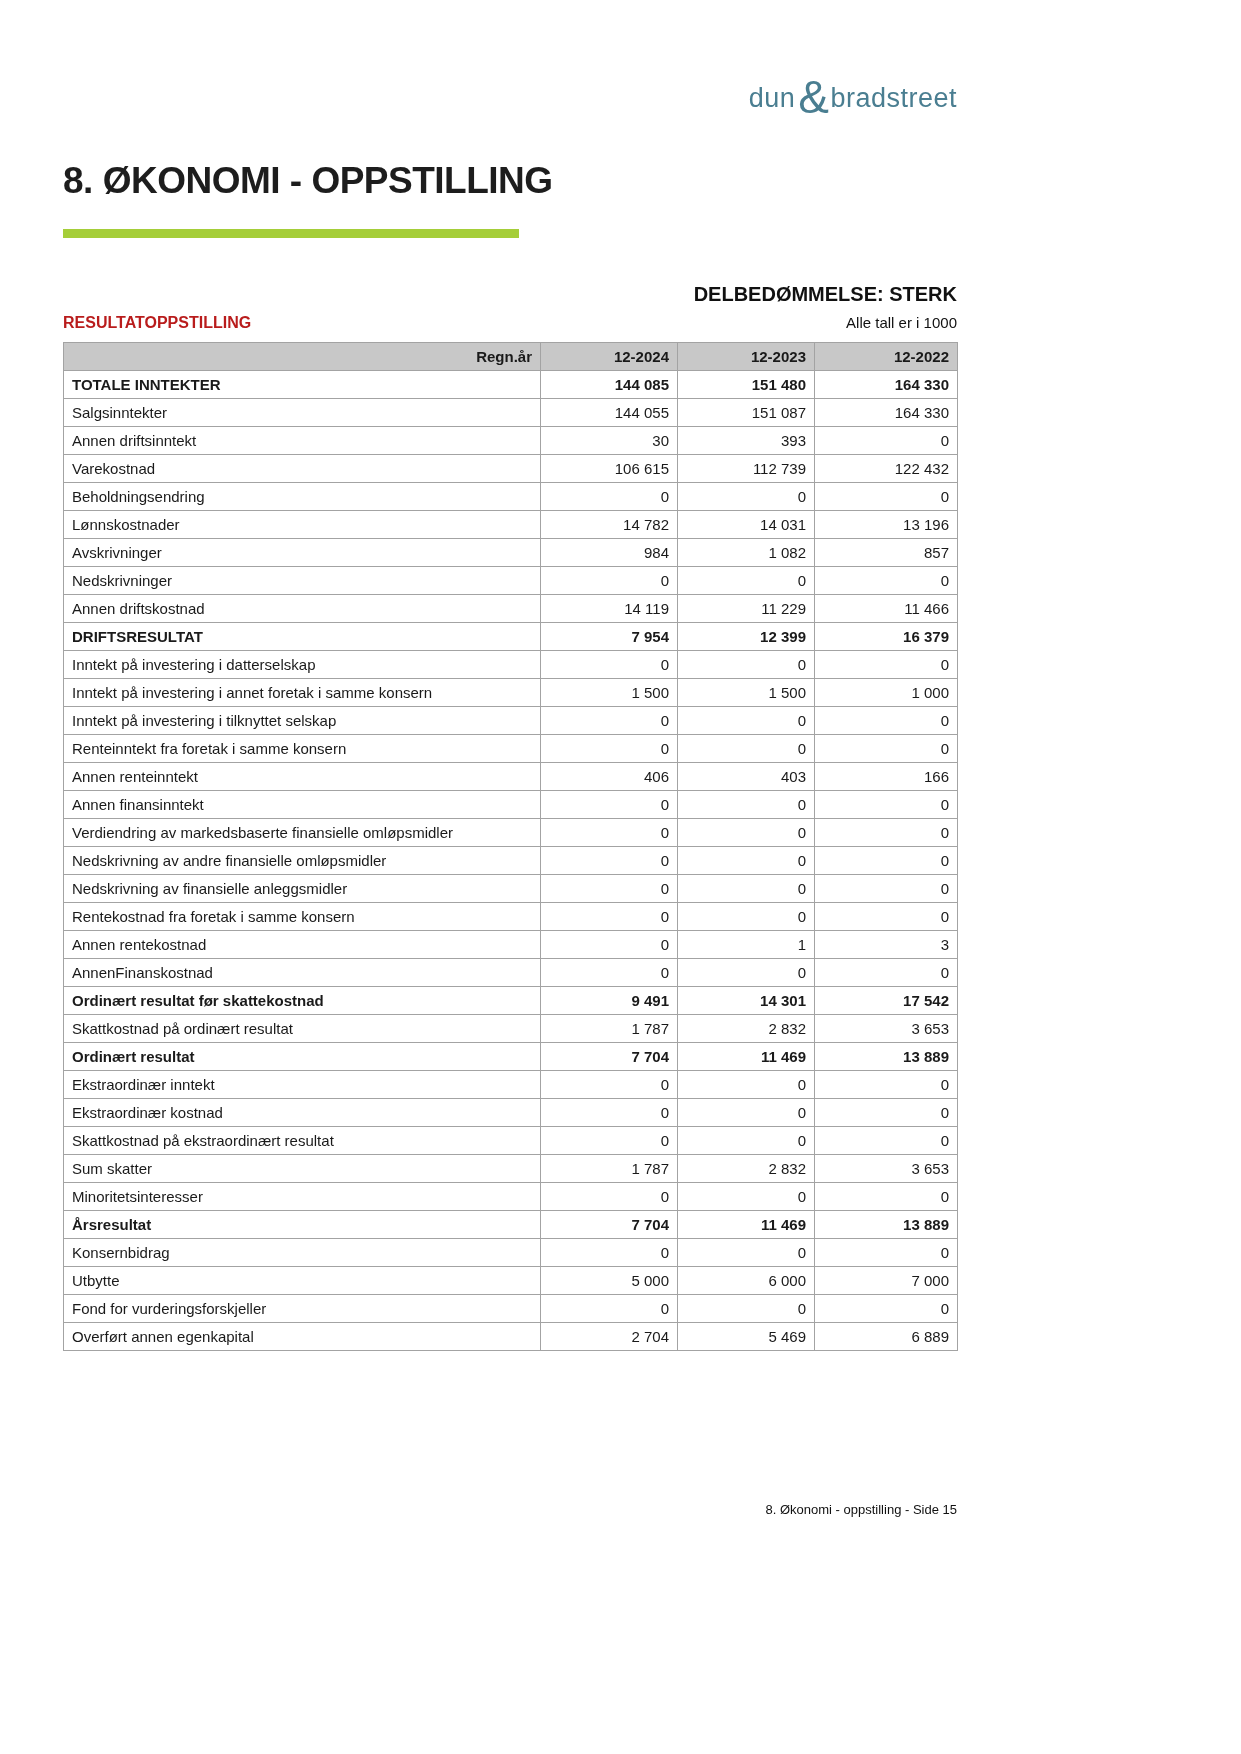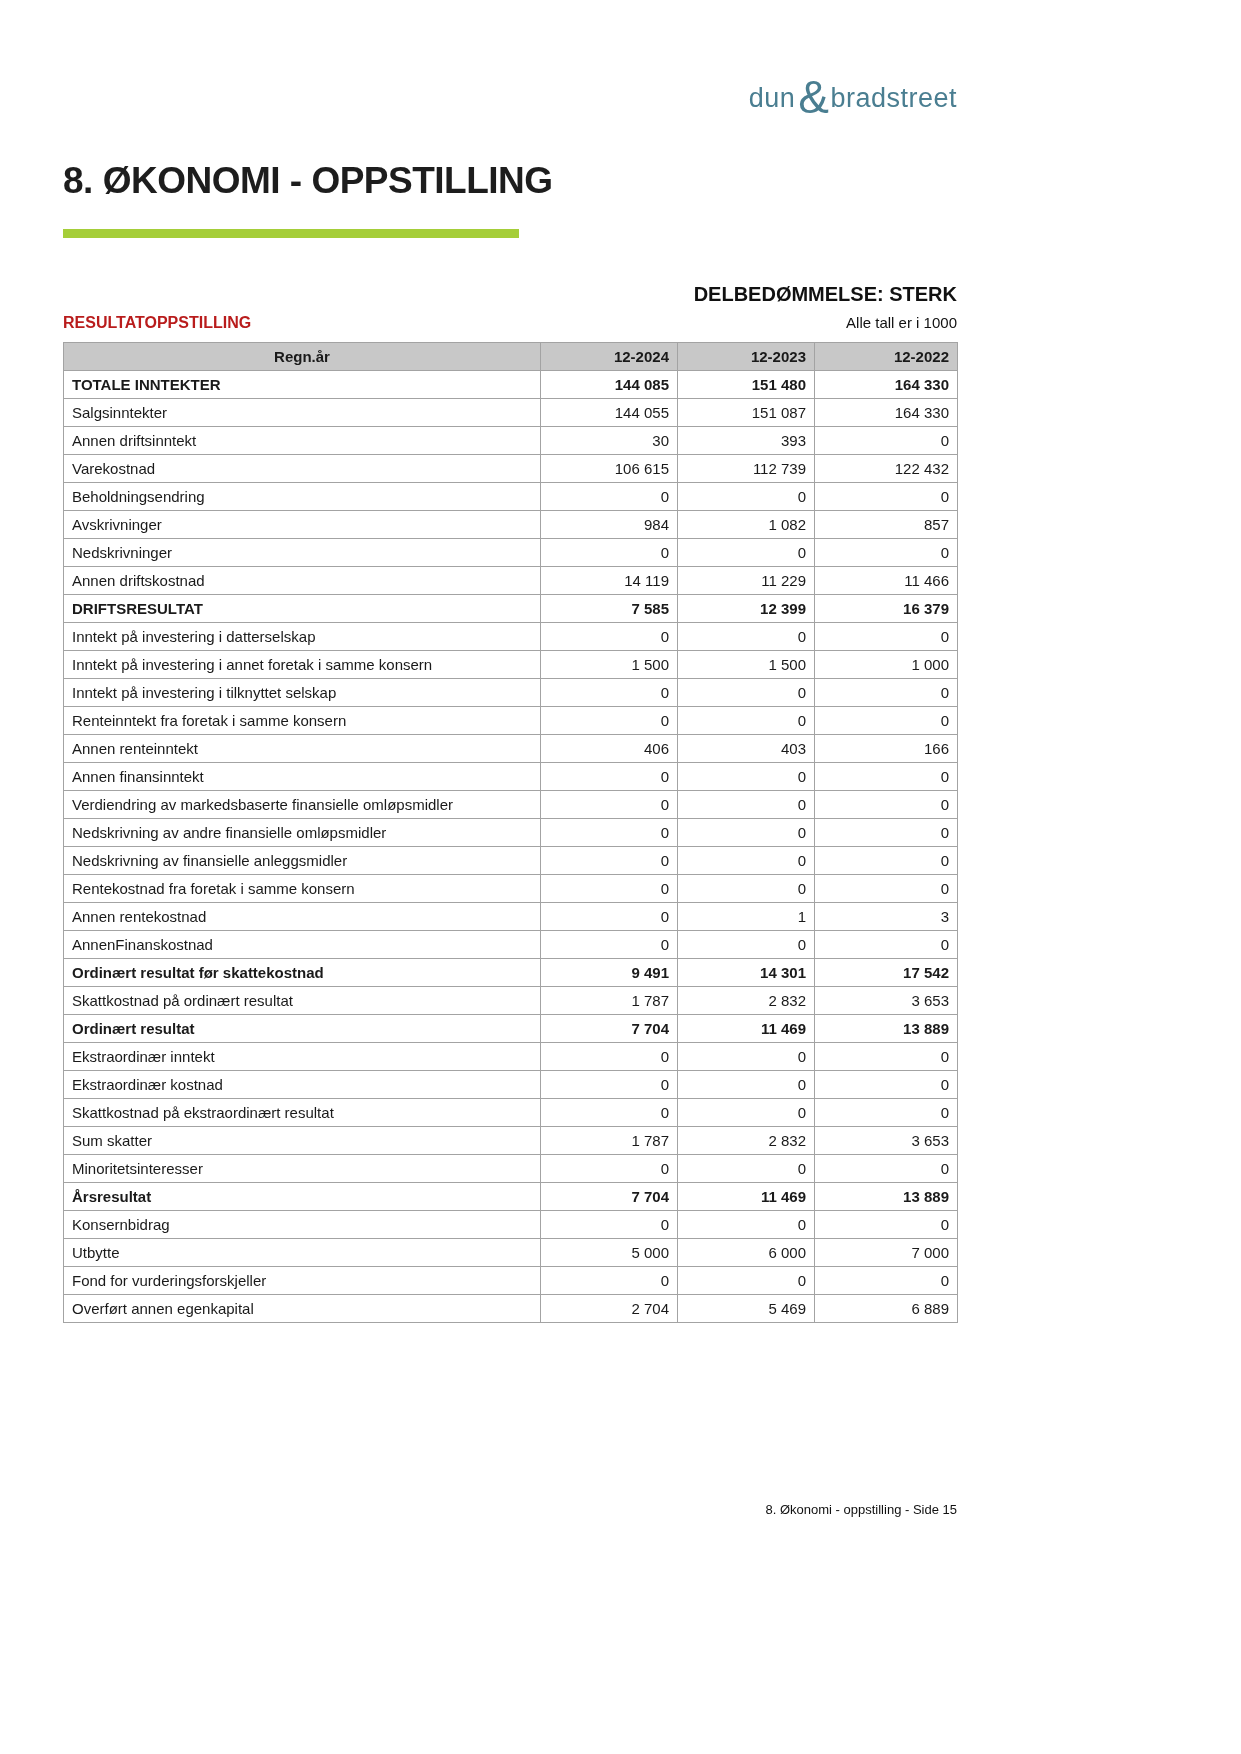--- a/index.html
+++ b/index.html
@@ -99,21 +99,21 @@
   table.result-table td {
     border: 1px solid #a3a3a3;
     padding: 4px 8px;
     line-height: 19px;
     overflow: hidden;
     white-space: nowrap;
   }
   table.result-table th {
     background: #c8c8c8;
     font-weight: bold;
-    text-align: center;
+    text-align: right;
   }
   table.result-table th.num,
   table.result-table td.num {
     text-align: right;
   }
   table.result-table tr.bold td {
     font-weight: bold;
   }
   
   .footer {
@@ -182,40 +182,46 @@
             <td class="num">112 739</td>
             <td class="num">122 432</td>
           </tr>
           <tr>
             <td>Beholdningsendring</td>
             <td class="num">0</td>
             <td class="num">0</td>
             <td class="num">0</td>
           </tr>
           <tr>
+            <td>Lønnskostnader</td>
+            <td class="num">14 782</td>
+            <td class="num">14 031</td>
+            <td class="num">13 196</td>
+          </tr>
+          <tr>
             <td>Avskrivninger</td>
             <td class="num">984</td>
             <td class="num">1 082</td>
             <td class="num">857</td>
           </tr>
           <tr>
             <td>Nedskrivninger</td>
             <td class="num">0</td>
             <td class="num">0</td>
             <td class="num">0</td>
           </tr>
           <tr>
             <td>Annen driftskostnad</td>
             <td class="num">14 119</td>
             <td class="num">11 229</td>
             <td class="num">11 466</td>
           </tr>
           <tr class="bold">
             <td>DRIFTSRESULTAT</td>
-            <td class="num">7 585</td>
+            <td class="num">7 954</td>
             <td class="num">12 399</td>
             <td class="num">16 379</td>
           </tr>
           <tr>
             <td>Inntekt på investering i datterselskap</td>
             <td class="num">0</td>
             <td class="num">0</td>
             <td class="num">0</td>
           </tr>
           <tr>

